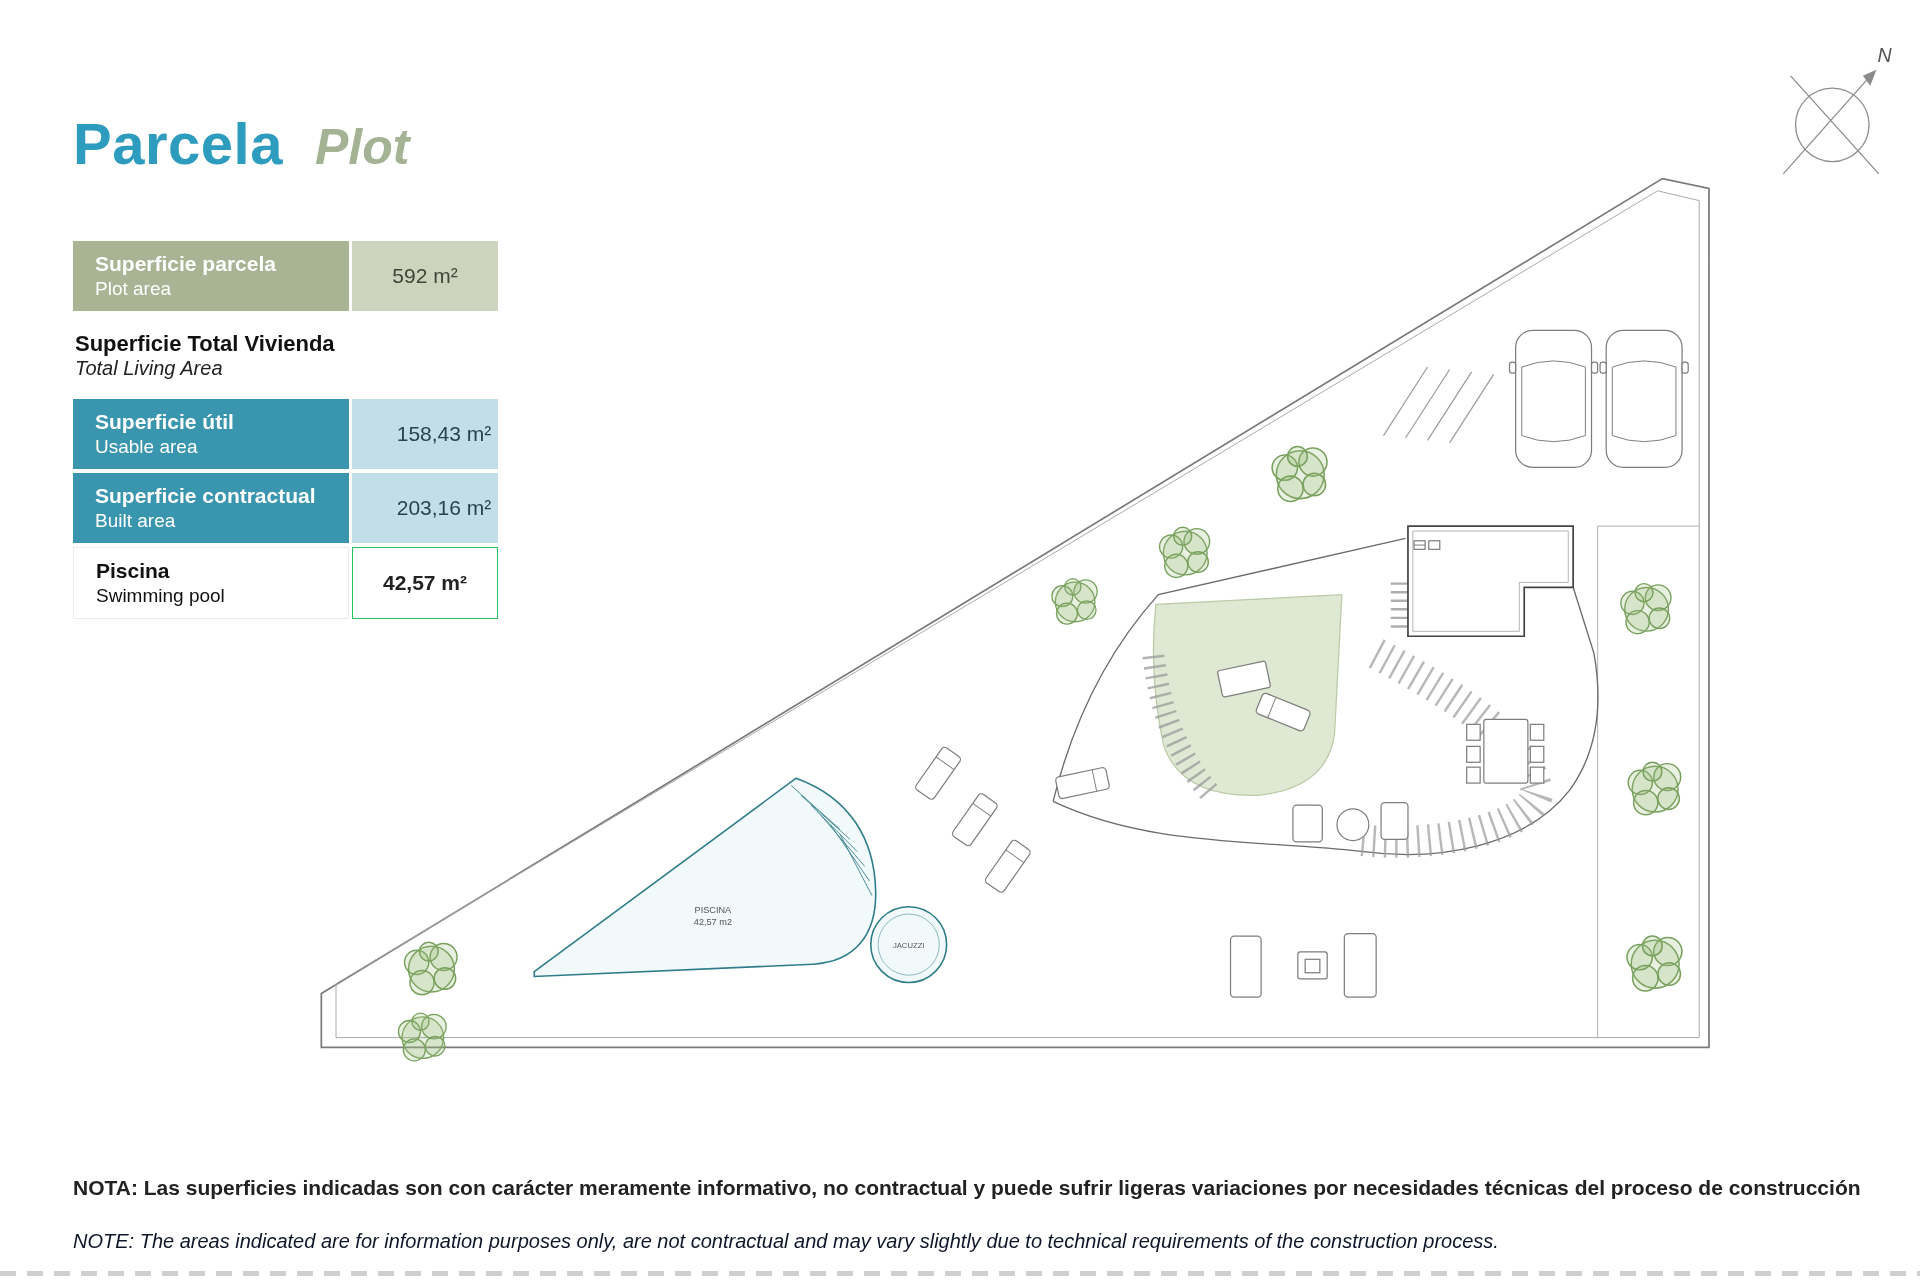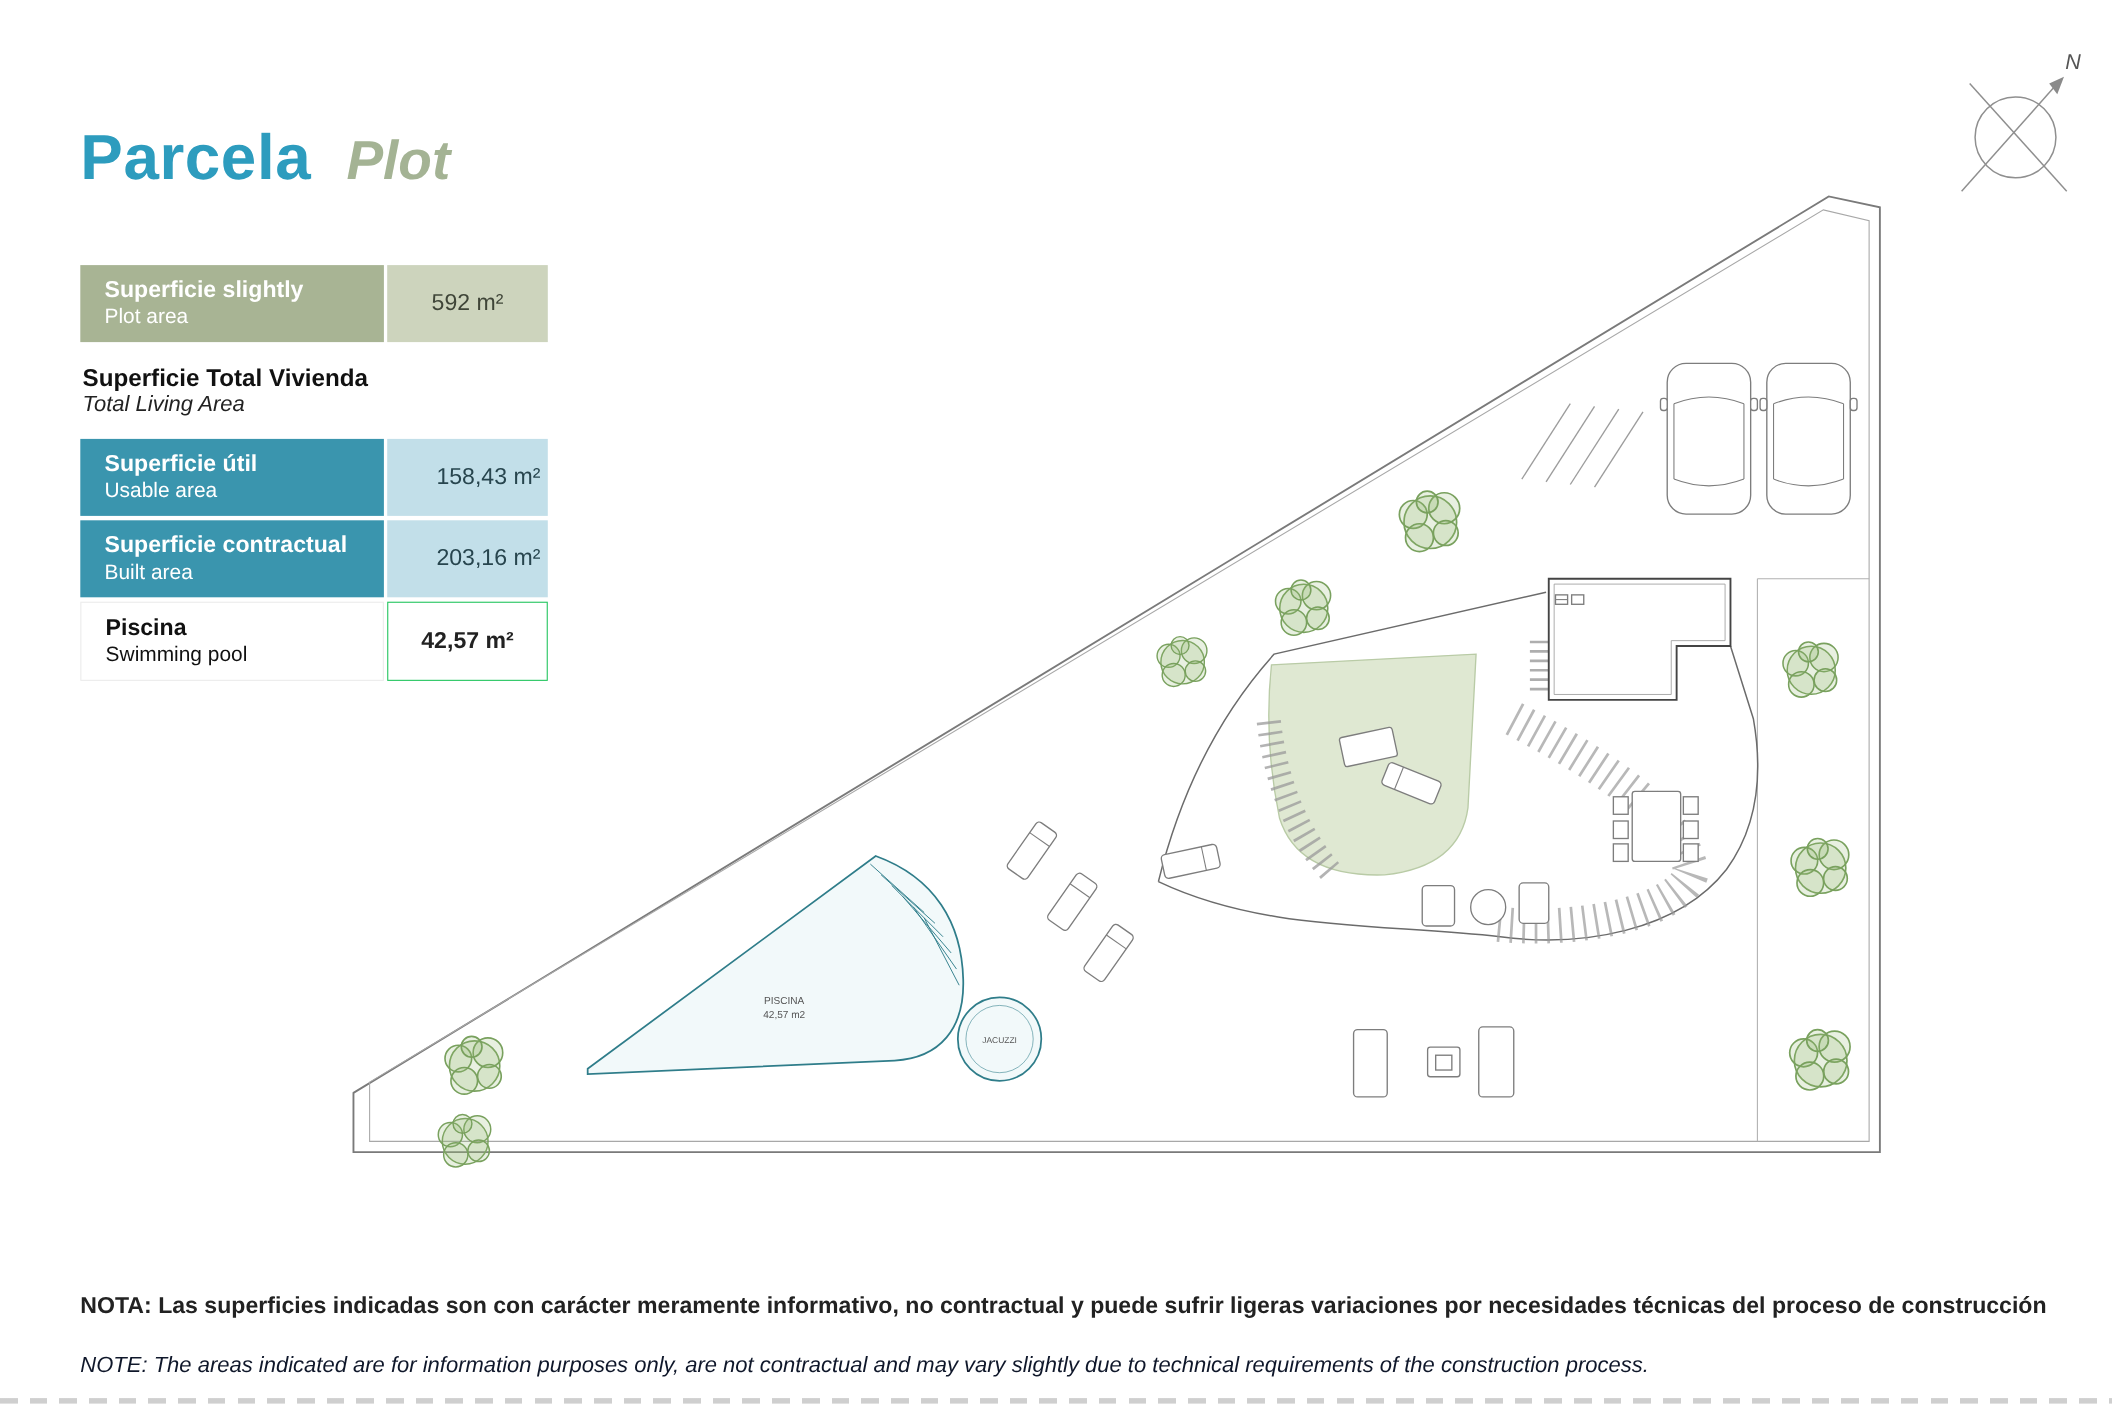--- a/index.html
+++ b/index.html
@@ -64,21 +64,21 @@
 
   <div class="title-wrap">
     <span class="title-es">Parcela</span>
     <span class="title-en">Plot</span>
   </div>
 
   <div class="area-table">
 
     <div class="row green">
       <div class="cell-label">
-        <div class="lbl-es">Superficie slightly</div>
+        <div class="lbl-es">Superficie parcela</div>
         <div class="lbl-en">Plot area</div>
       </div>
       <div class="cell-value">592 m²</div>
     </div>
 
     <div class="heading-block">
       <div class="h-es">Superficie Total Vivienda</div>
       <div class="h-en">Total Living Area</div>
     </div>
 

